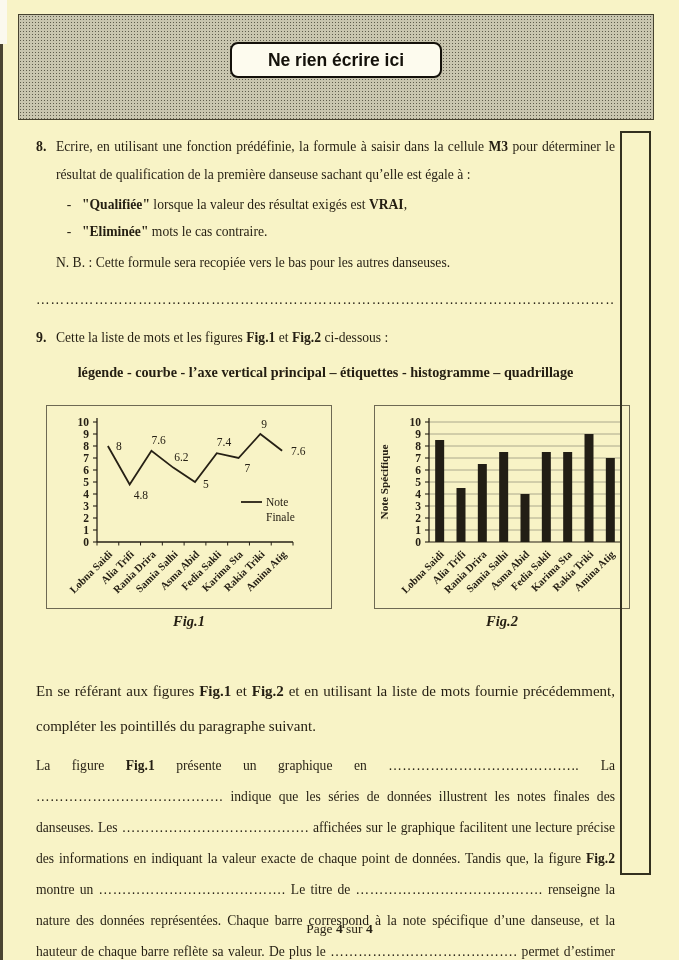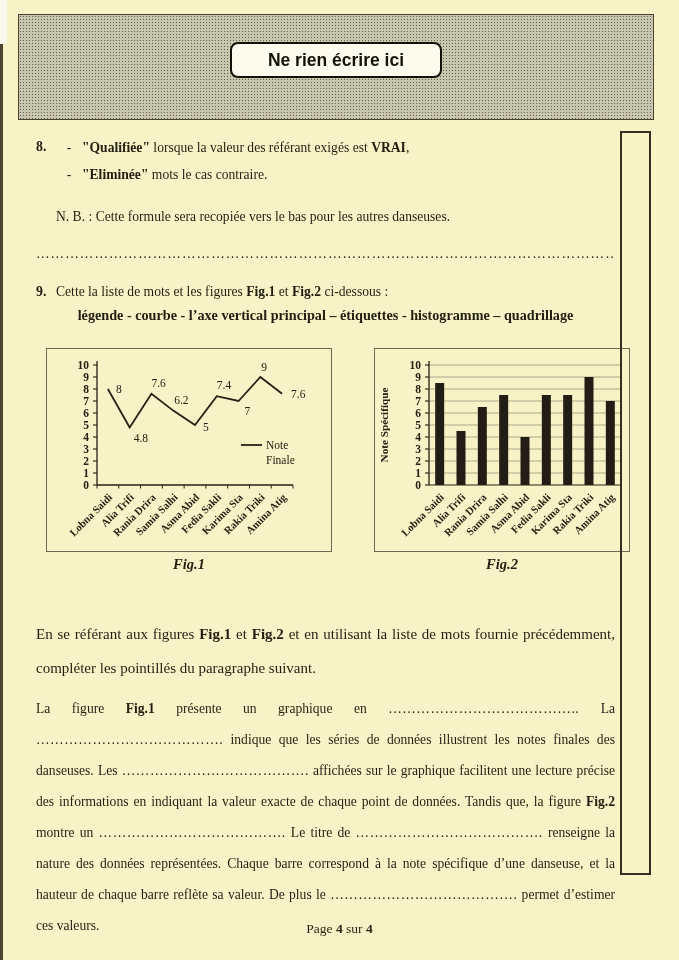--- a/index.html
+++ b/index.html
@@ -32,30 +32,30 @@
   .b{font-weight:bold;}
   .dots{letter-spacing:0.5px;}
 
   .qrow{display:flex;align-items:flex-start;}
   .qnum{width:20px;flex:0 0 20px;font-weight:bold;font-size:13.8px;line-height:2.08;}
   .qbody{flex:1;}
   .jtext{font-size:13.6px;line-height:2.08;text-align:justify;}
   .bullets{margin-top:1px;}
   .bullet{display:flex;font-size:13.6px;line-height:2.0;}
   .bullet .dash{width:26px;flex:0 0 26px;text-align:center;}
-  .nb{margin-top:16px;font-size:13.6px;line-height:1.9;}
+  .nb{margin-top:5px;font-size:13.6px;line-height:1.9;}
 
   .answer-line{
     margin-top:16px;height:22px;white-space:nowrap;overflow:hidden;
     font-size:13.6px;letter-spacing:1px;color:#241e12;
   }
 
   .q9wrap{margin-top:10px;}
   .wordbank{
-    text-align:center;font-weight:bold;font-size:14.2px;font-family:Liberation Serif, serif;
+    margin-top:12px;text-align:center;font-weight:bold;font-size:14.2px;font-family:Liberation Serif, serif;
   }
 
   .figrow{margin:24px 0 0 10px;display:flex;gap:42px;align-items:flex-start;}
   .figcard{display:flex;flex-direction:column;align-items:center;}
   .figbox{border:1px solid #6e6953;background:transparent;line-height:0;}
   .figcaption{margin-top:4px;font-weight:bold;font-style:italic;font-size:14.5px;}
 
   .para-intro{margin-top:44px;font-size:15px;line-height:2.3;text-align:justify;}
   .para-body{margin-top:8px;font-size:13.6px;line-height:2.28;text-align:justify;}
 
@@ -79,24 +79,25 @@
     <div class="nowrite-label">
       <span>Ne rien écrire ici</span>
     </div>
   </div>
 
   <div class="content">
 
     <div class="qrow">
       <div class="qnum">8.</div>
       <div class="qbody">
+        <div class="jtext"><span>Ecrire, en utilisant une fonction prédéfinie, la formule à saisir dans la cellule </span><span class="b">M3</span><span> pour déterminer le résultat de qualification de la première danseuse sachant qu’elle est égale à :</span></div>
         <div class="bullets">
           <div class="bullet">
             <span class="dash">-</span>
-            <span><span class="b">"Qualifiée"</span><span> lorsque la valeur des référant exigés est </span><span class="b">VRAI</span><span>,</span></span>
+            <span><span class="b">"Qualifiée"</span><span> lorsque la valeur des résultat exigés est </span><span class="b">VRAI</span><span>,</span></span>
           </div>
           <div class="bullet">
             <span class="dash">-</span>
             <span><span class="b">"Eliminée"</span><span> mots le cas contraire.</span></span>
           </div>
         </div>
         <div class="nb">N. B. : Cette formule sera recopiée vers le bas pour les autres danseuses.</div>
       </div>
     </div>
 

